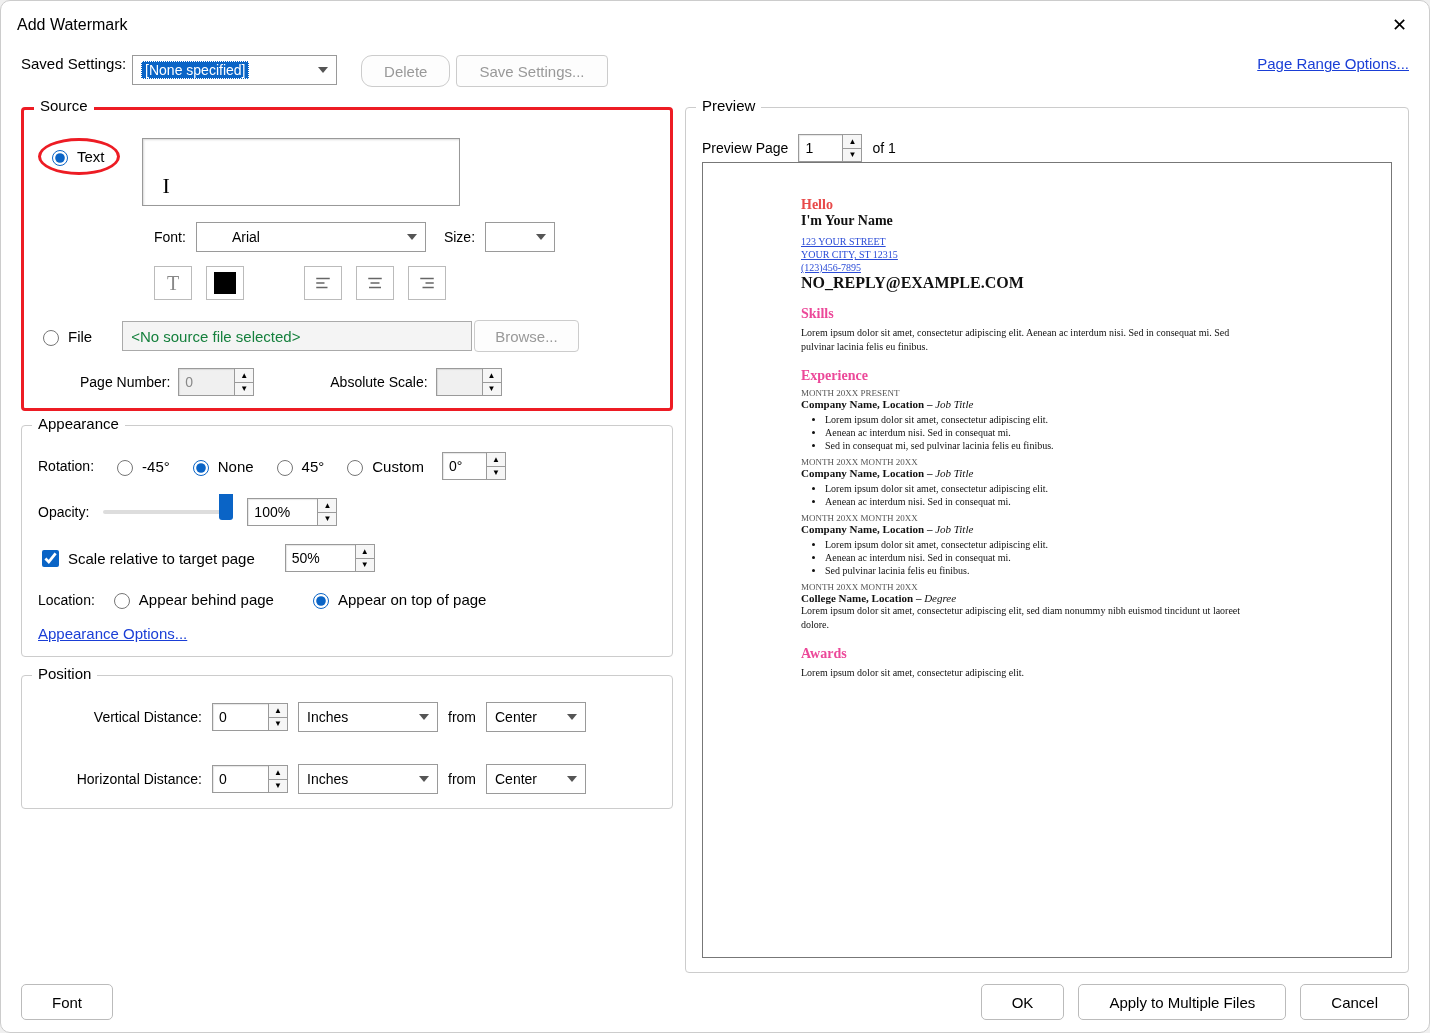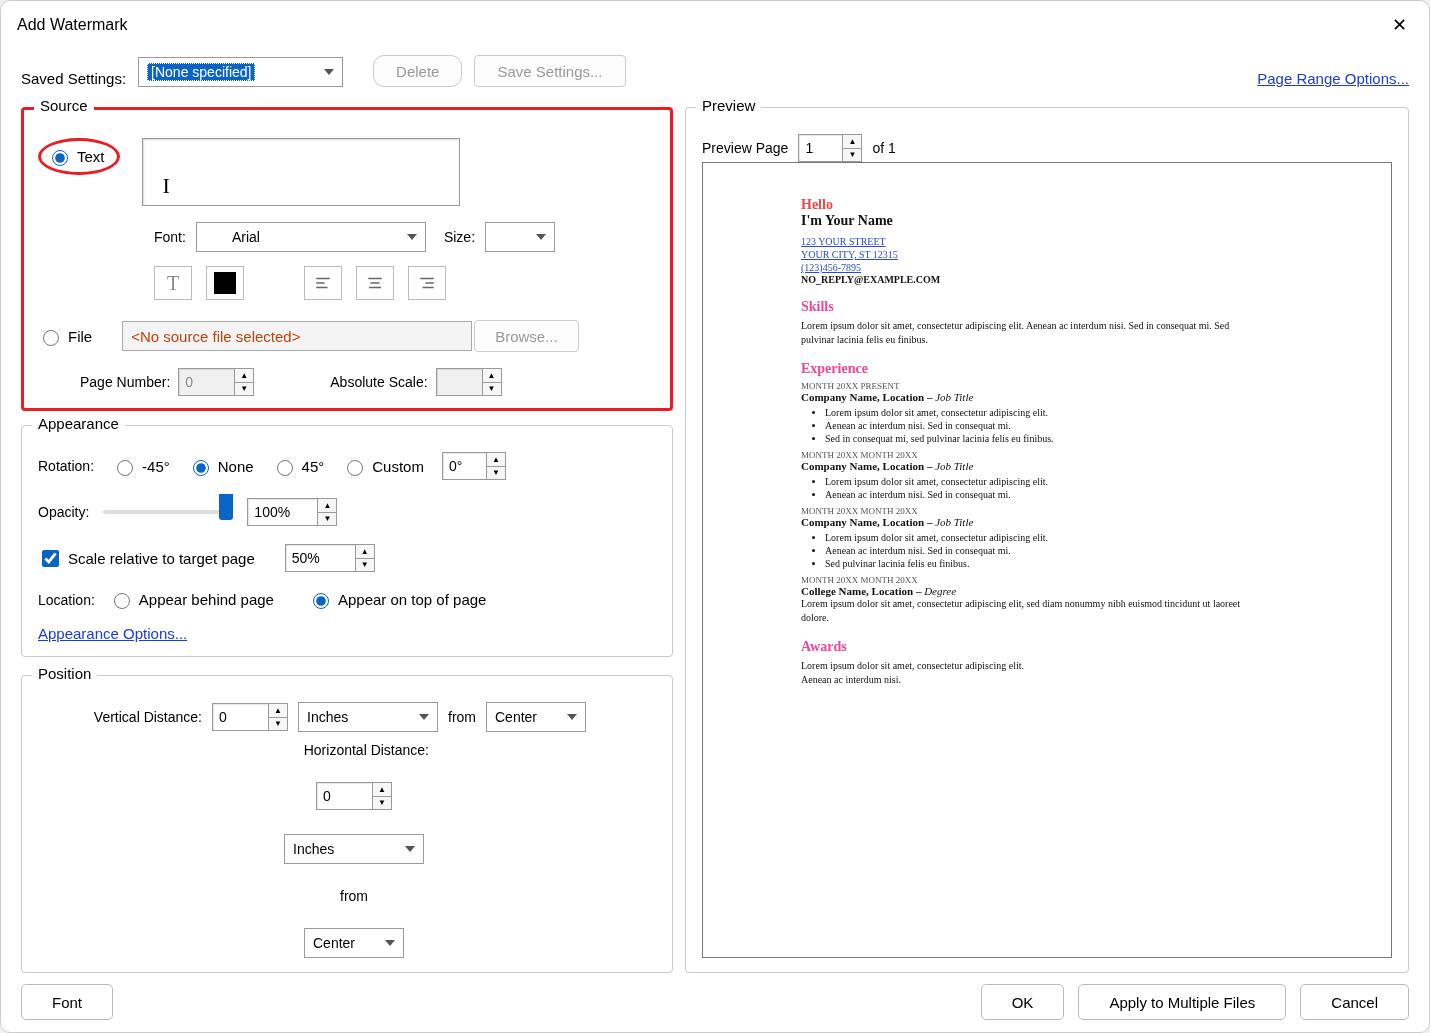--- a/index.html
+++ b/index.html
@@ -33,22 +33,22 @@
     padding: 2px 8px;
   }
   .body {
     flex: 1;
     padding: 6px 20px 8px 20px;
     display: flex;
     flex-direction: column;
   }
   .top-row {
     display: flex;
-    align-items: flex-end;
-    gap: 12px;
+    align-items: flex-start;
+    gap: 6px;
     margin-bottom: 14px;
   }
   .top-row .label { font-size: 15px; }
   .combo {
     height: 30px;
     border: 1px solid #9a9a9a;
     background: #fff;
     display: inline-flex;
     align-items: center;
     padding: 0 8px;
@@ -215,21 +215,21 @@
   .color-swatch {
     width: 22px; height: 22px; background: #000;
   }
   .file-input {
     flex: 1;
     height: 30px;
     border: 1px solid #aaa;
     background: #f4f4f4;
     padding: 0 8px;
     font-size: 15px;
-    color: #c2410c;
+    color: #15803d;
     display: flex;
     align-items: center;
   }
   .slider {
     -webkit-appearance: none;
     width: 130px;
     height: 4px;
     background: #ddd;
     border-radius: 2px;
   }
@@ -496,21 +496,21 @@
               <span>Inches</span>
               <span class="caret"></span>
             </div>
             <span>from</span>
             <div class="combo" style="width:100px;">
               <span>Center</span>
               <span class="caret"></span>
             </div>
           </div>
 
-          <div class="row" style="margin-top:10px; gap:24px; margin-left:14px;flex-direction:column;">
+          <div class="row" style="margin-top:32px; gap:10px; margin-left:14px;">
             <span style="width:150px; text-align:right;">Horizontal Distance:</span>
             <div class="spinner">
               <input class="input" style="width: 56px;" value="0">
               <div class="spinbtns">
                   <div>▲</div>
                   <div>▼</div>
                 </div>
             </div>
             <div class="combo" style="width:140px;">
               <span>Inches</span>
@@ -542,21 +542,21 @@
             <span>of 1</span>
           </div>
 
           <div class="preview-page">
             <div style="margin-left:60px; max-width:440px;">
               <div class="hello">Hello</div>
               <div class="name">I'm Your Name</div>
               <span class="lnk">123 YOUR STREET</span>
               <span class="lnk">YOUR CITY, ST 12315</span>
               <span class="lnk">(123)456-7895</span>
-              <div style="font-size:10px; font-weight:bold;">NO_REPLY@EXAMPLE.COM</div>
+              <div style="font-size:16px; font-weight:bold;">NO_REPLY@EXAMPLE.COM</div>
 
               <div class="section">Skills</div>
               <div class="body-txt">Lorem ipsum dolor sit amet, consectetur adipiscing elit. Aenean ac interdum nisi. Sed in consequat mi. Sed pulvinar lacinia felis eu finibus.</div>
 
               <div class="section">Experience</div>
 
               <div class="small">MONTH 20XX   PRESENT</div>
               <div class="item"><span>Company Name, Location</span> – <span class="ital">Job Title</span></div>
               <ul>
                 <li>Lorem ipsum dolor sit amet, consectetur adipiscing elit.</li>
@@ -578,21 +578,20 @@
                 <li>Aenean ac interdum nisi. Sed in consequat mi.</li>
                 <li>Sed pulvinar lacinia felis eu finibus.</li>
               </ul>
 
               <div class="small">MONTH 20XX   MONTH 20XX</div>
               <div class="item"><span>College Name, Location</span> – <span class="ital">Degree</span></div>
               <div class="body-txt">Lorem ipsum dolor sit amet, consectetur adipiscing elit, sed diam nonummy nibh euismod tincidunt ut laoreet dolore.</div>
 
               <div class="section">Awards</div>
               <div class="body-txt">Lorem ipsum dolor sit amet, consectetur adipiscing elit.</div>
-              <div class="body-txt">Aenean ac interdum nisi.</div>
             </div>
           </div>
         </div>
       </div>
     </div>
   </div>
 
   <div class="bottom-bar">
     <button class="btn-lg">Font</button>
     <div class="right">

